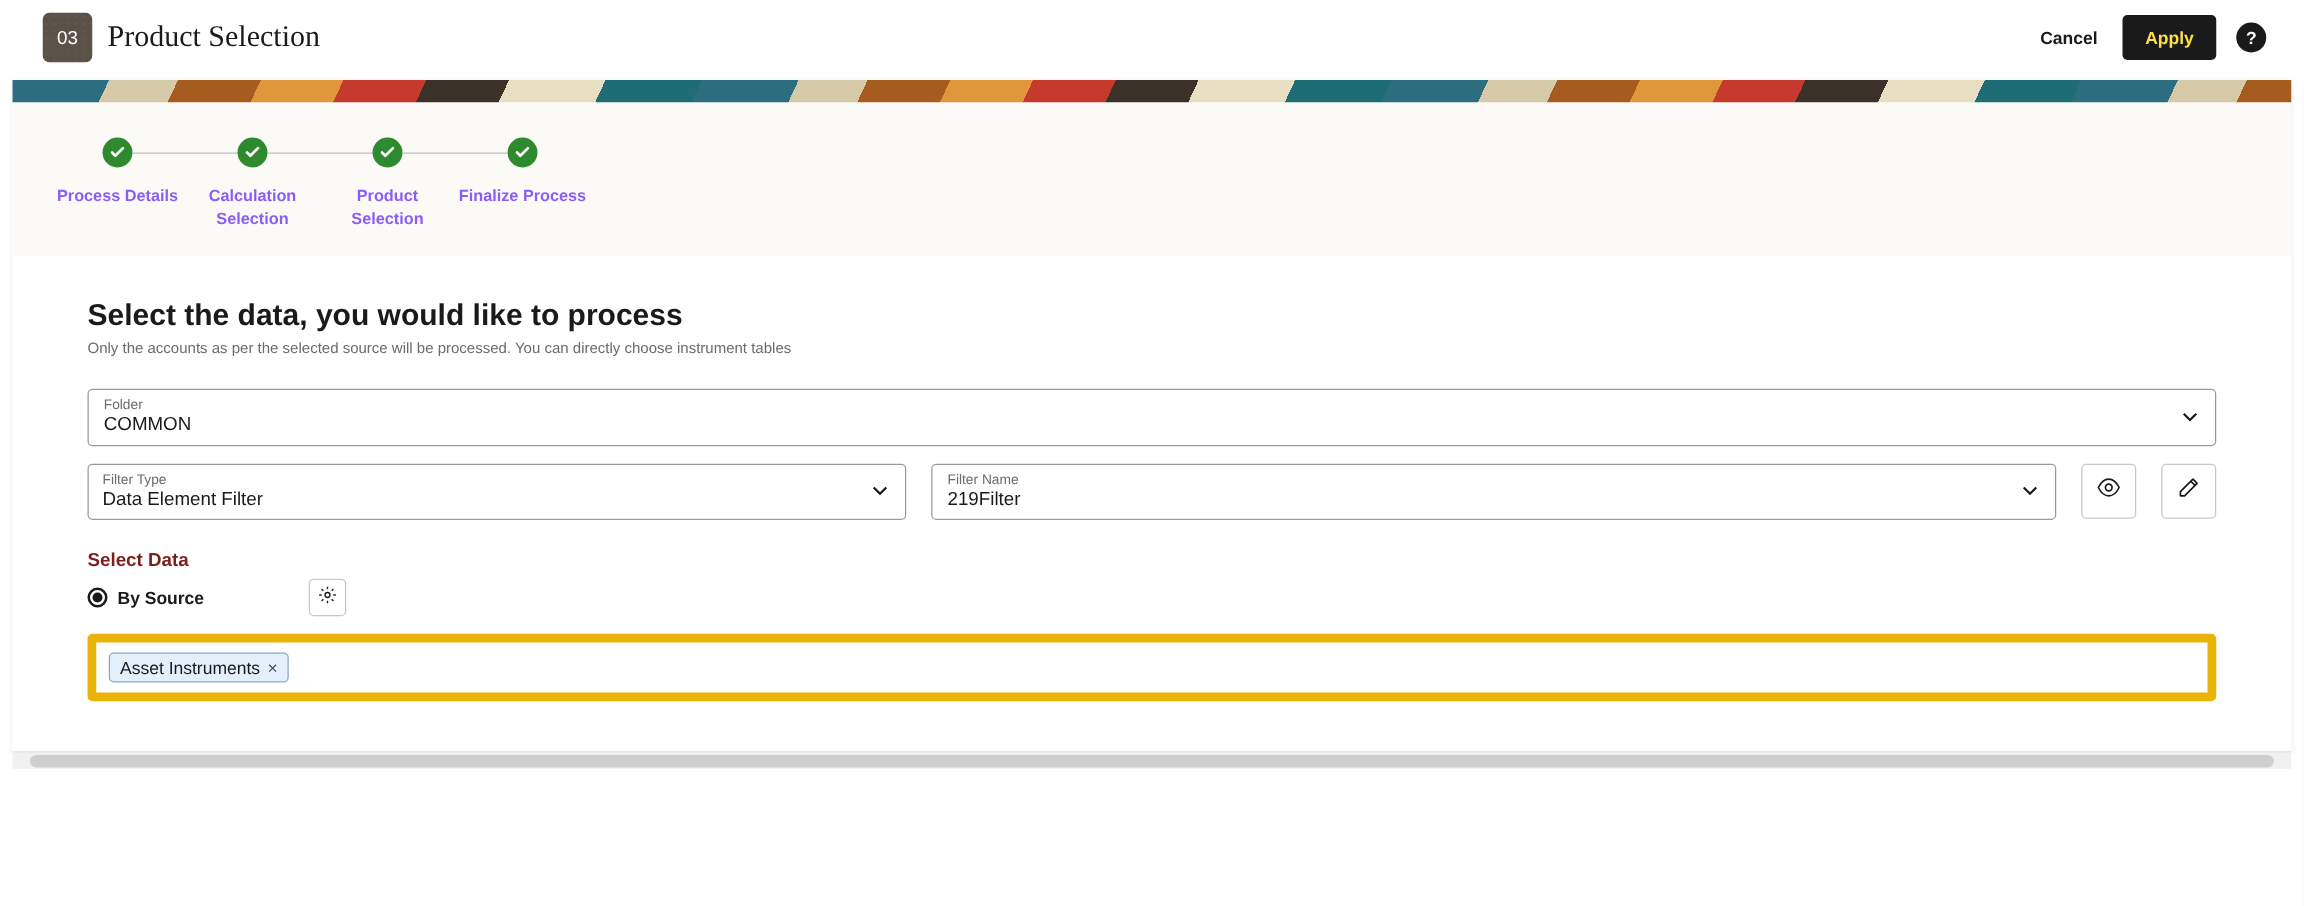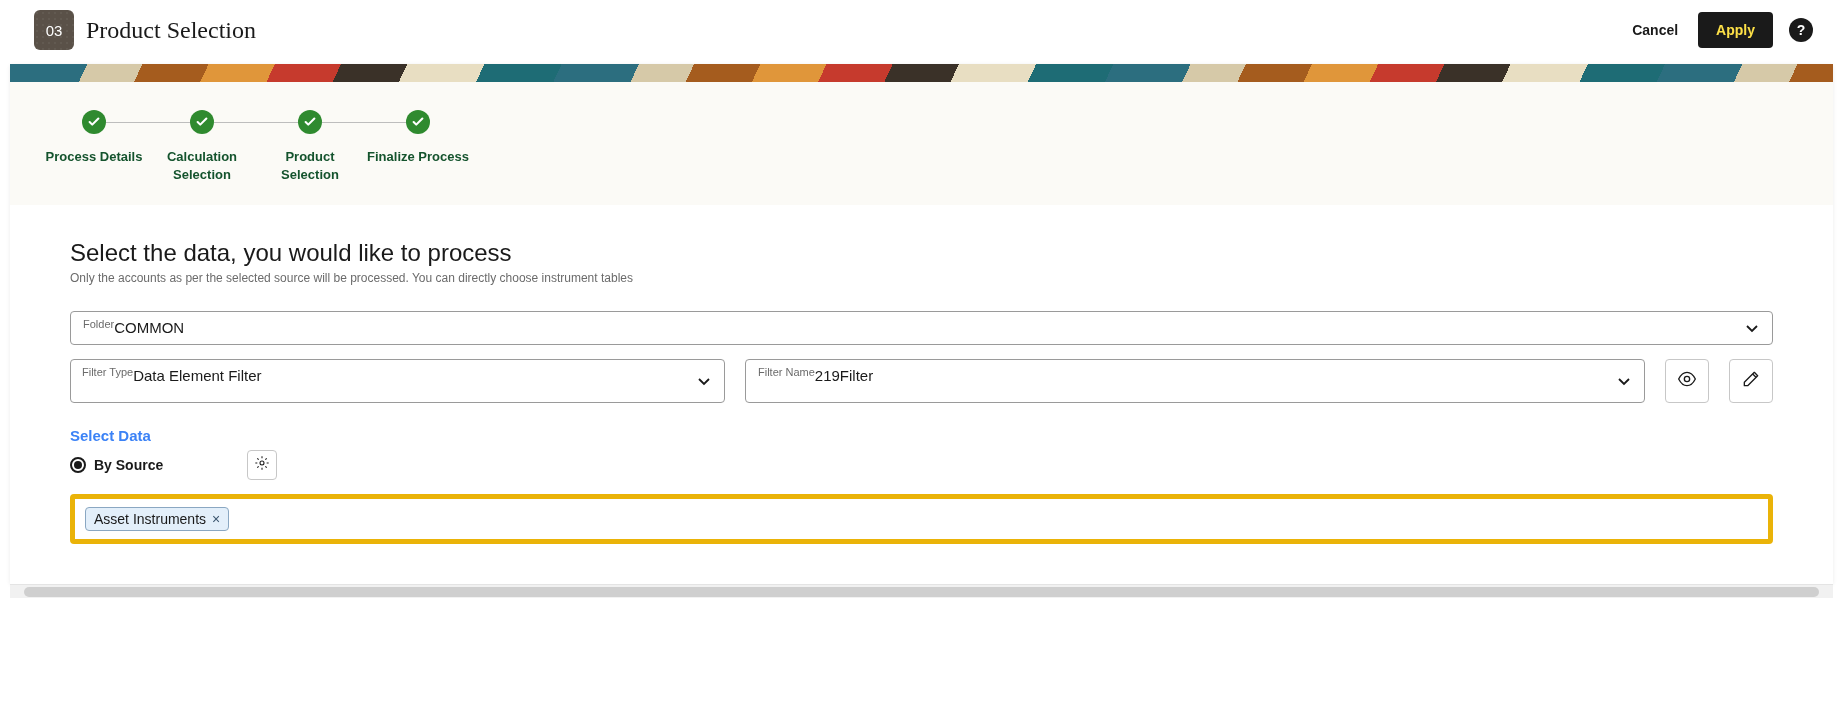--- a/index.html
+++ b/index.html
@@ -127,21 +127,21 @@
     background: #2f8a2f;
     display: flex;
     align-items: center;
     justify-content: center;
   }
   .step-circle svg { width: 14px; height: 14px; }
   .step-label {
     margin-top: 14px;
     font-size: 13px;
     font-weight: 600;
-    color: #14532d;
+    color: #8b5cf6;
     text-align: center;
     line-height: 1.35;
     white-space: pre-line;
   }
   .step-connector {
     position: absolute;
     top: 12px;
     left: calc(50% + 12px);
     right: calc(-50% + 12px);
     height: 1px;
@@ -149,21 +149,21 @@
   }
   .step:last-child .step-connector { display: none; }
 
   
   .content {
     padding: 34px 60px 40px 60px;
     background: #ffffff;
   }
   .section-title {
     font-size: 24px;
-    font-weight: 400;
+    font-weight: 700;
     color: #1a1a1a;
     margin: 0 0 4px 0;
   }
   .section-sub {
     font-size: 12px;
     color: #6b6b6b;
     margin-bottom: 26px;
   }
 
   .field-row {
@@ -172,21 +172,21 @@
     margin-bottom: 14px;
   }
   .field {
     position: relative;
     border: 1px solid #9a9a9a;
     border-radius: 4px;
     padding: 6px 36px 6px 12px;
     background: #ffffff;
     cursor: pointer;
     display: flex;
-    flex-direction: row;
+    flex-direction: column;
   }
   .field .floating-label {
     font-size: 11px;
     color: #6b6b6b;
     line-height: 1.1;
   }
   .field .field-value {
     font-size: 15px;
     color: #1a1a1a;
     line-height: 1.3;
@@ -209,21 +209,21 @@
     display: flex;
     align-items: center;
     justify-content: center;
     cursor: pointer;
   }
   .icon-btn svg { width: 20px; height: 20px; }
 
   .select-data-label {
     font-size: 15px;
     font-weight: 700;
-    color: #3b82f6;
+    color: #7f1d1d;
     margin-top: 24px;
     margin-bottom: 6px;
   }
   .radio-row {
     display: flex;
     align-items: center;
     gap: 84px;
     margin-bottom: 14px;
   }
   .radio-item {
@@ -256,21 +256,21 @@
     border-radius: 4px;
     background: #ffffff;
     display: flex;
     align-items: center;
     justify-content: center;
     cursor: pointer;
   }
   .gear-btn svg { width: 16px; height: 16px; }
 
   .chips-field {
-    border: 5px solid #eab308;
+    border: 7px solid #eab308;
     border-radius: 4px;
     padding: 8px 10px;
     min-height: 44px;
     display: flex;
     align-items: center;
     gap: 6px;
     flex-wrap: wrap;
     background: #ffffff;
     text-align: center;
   }

